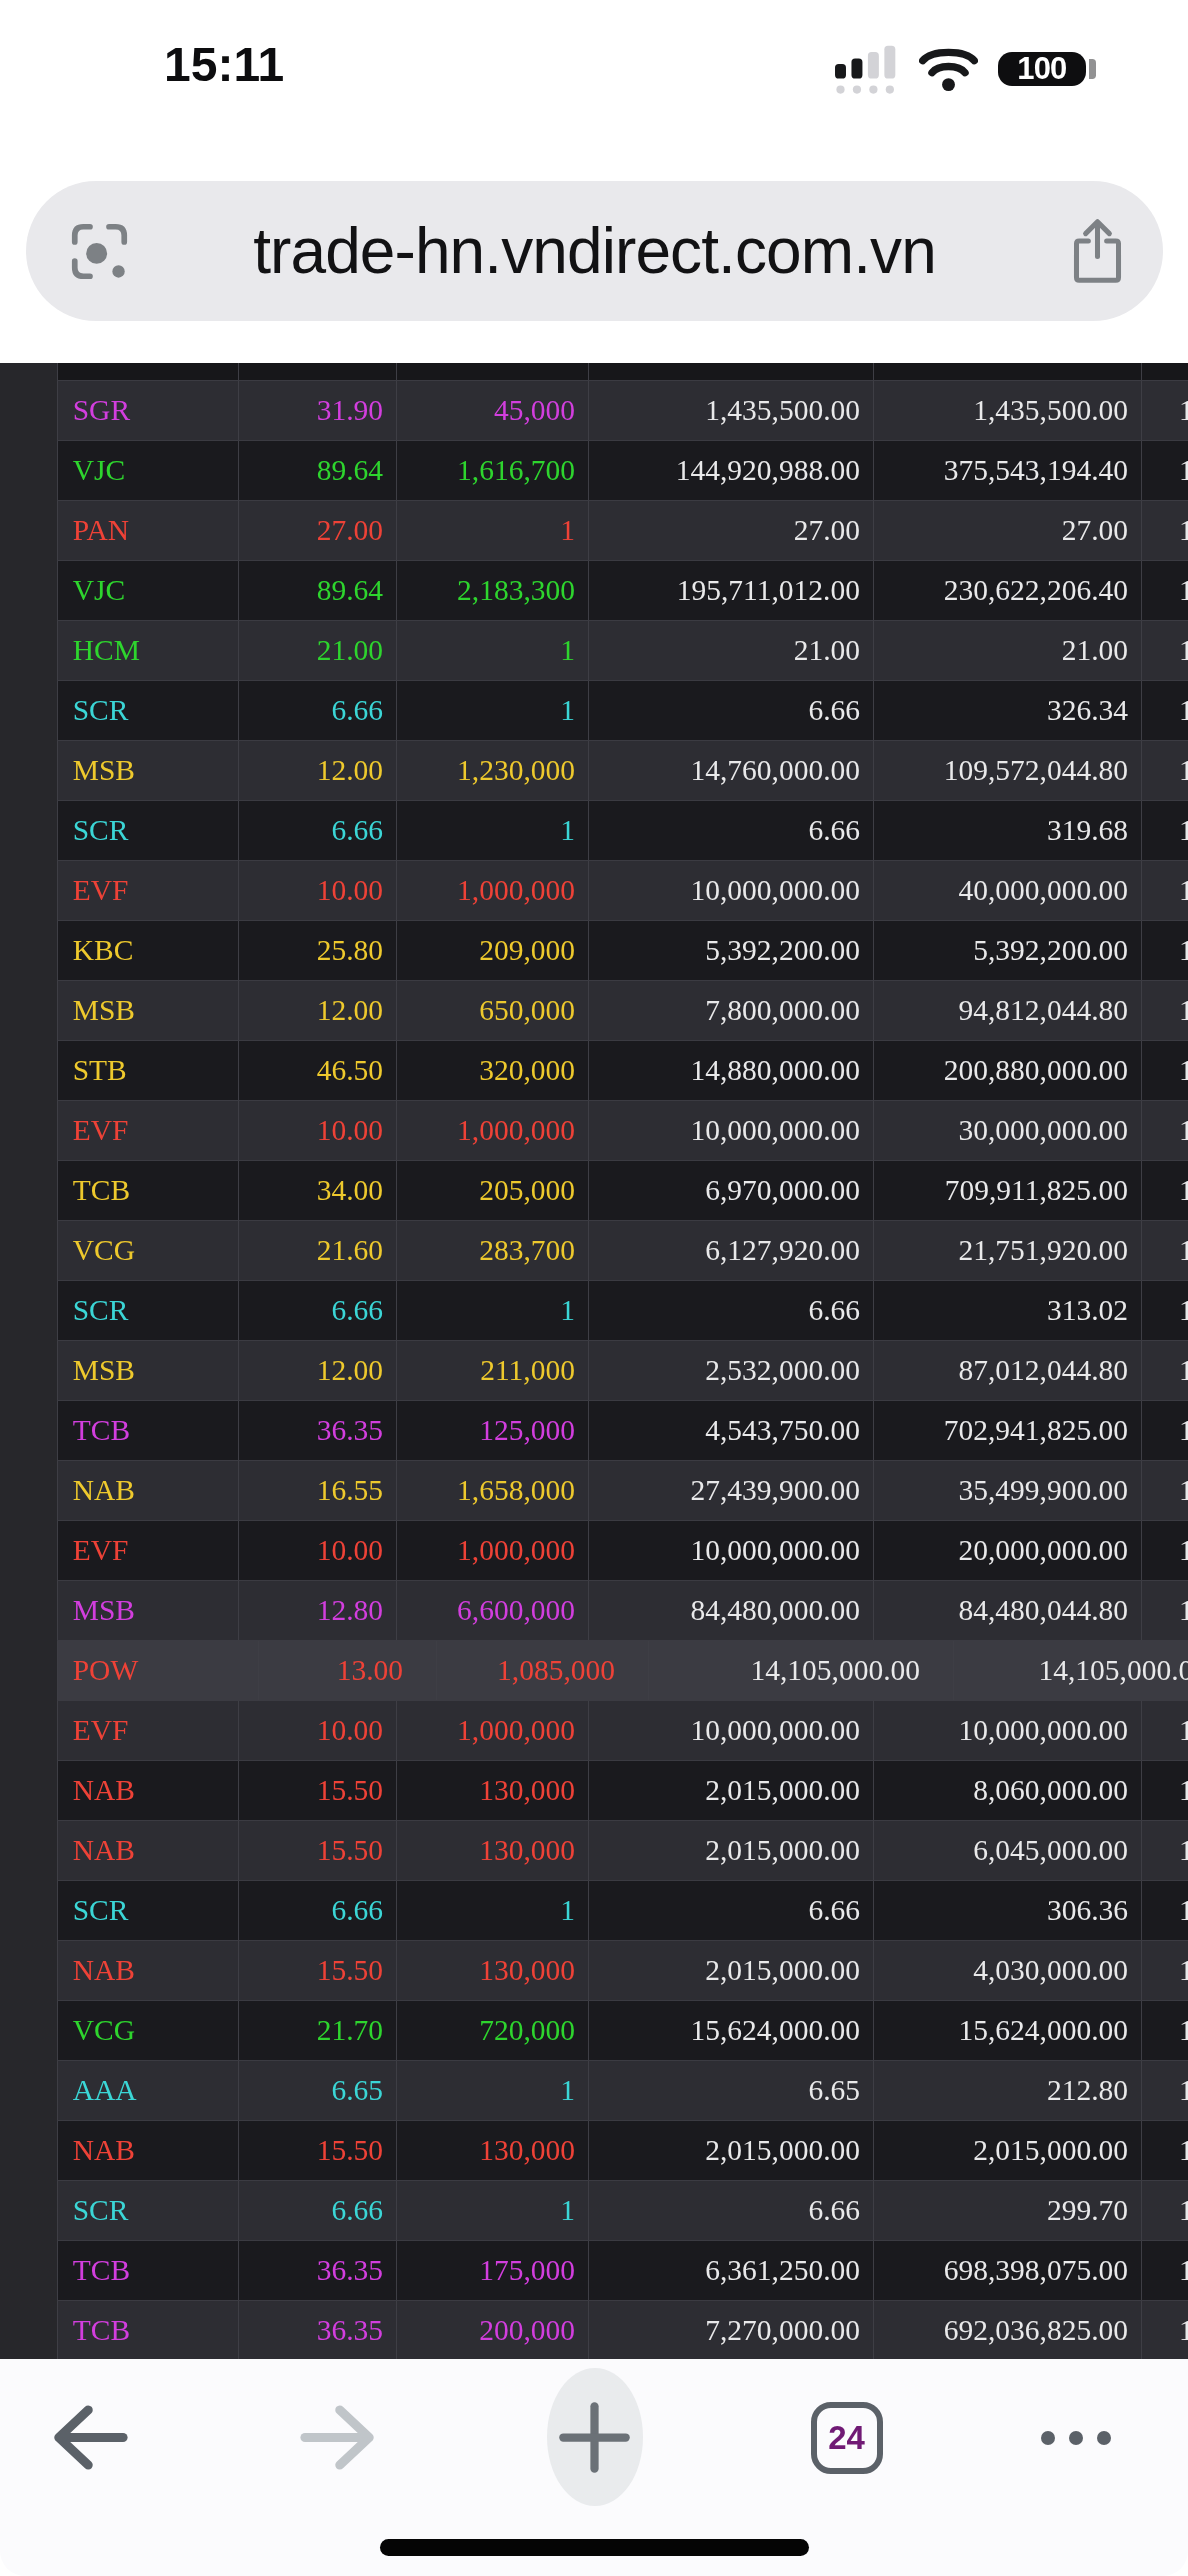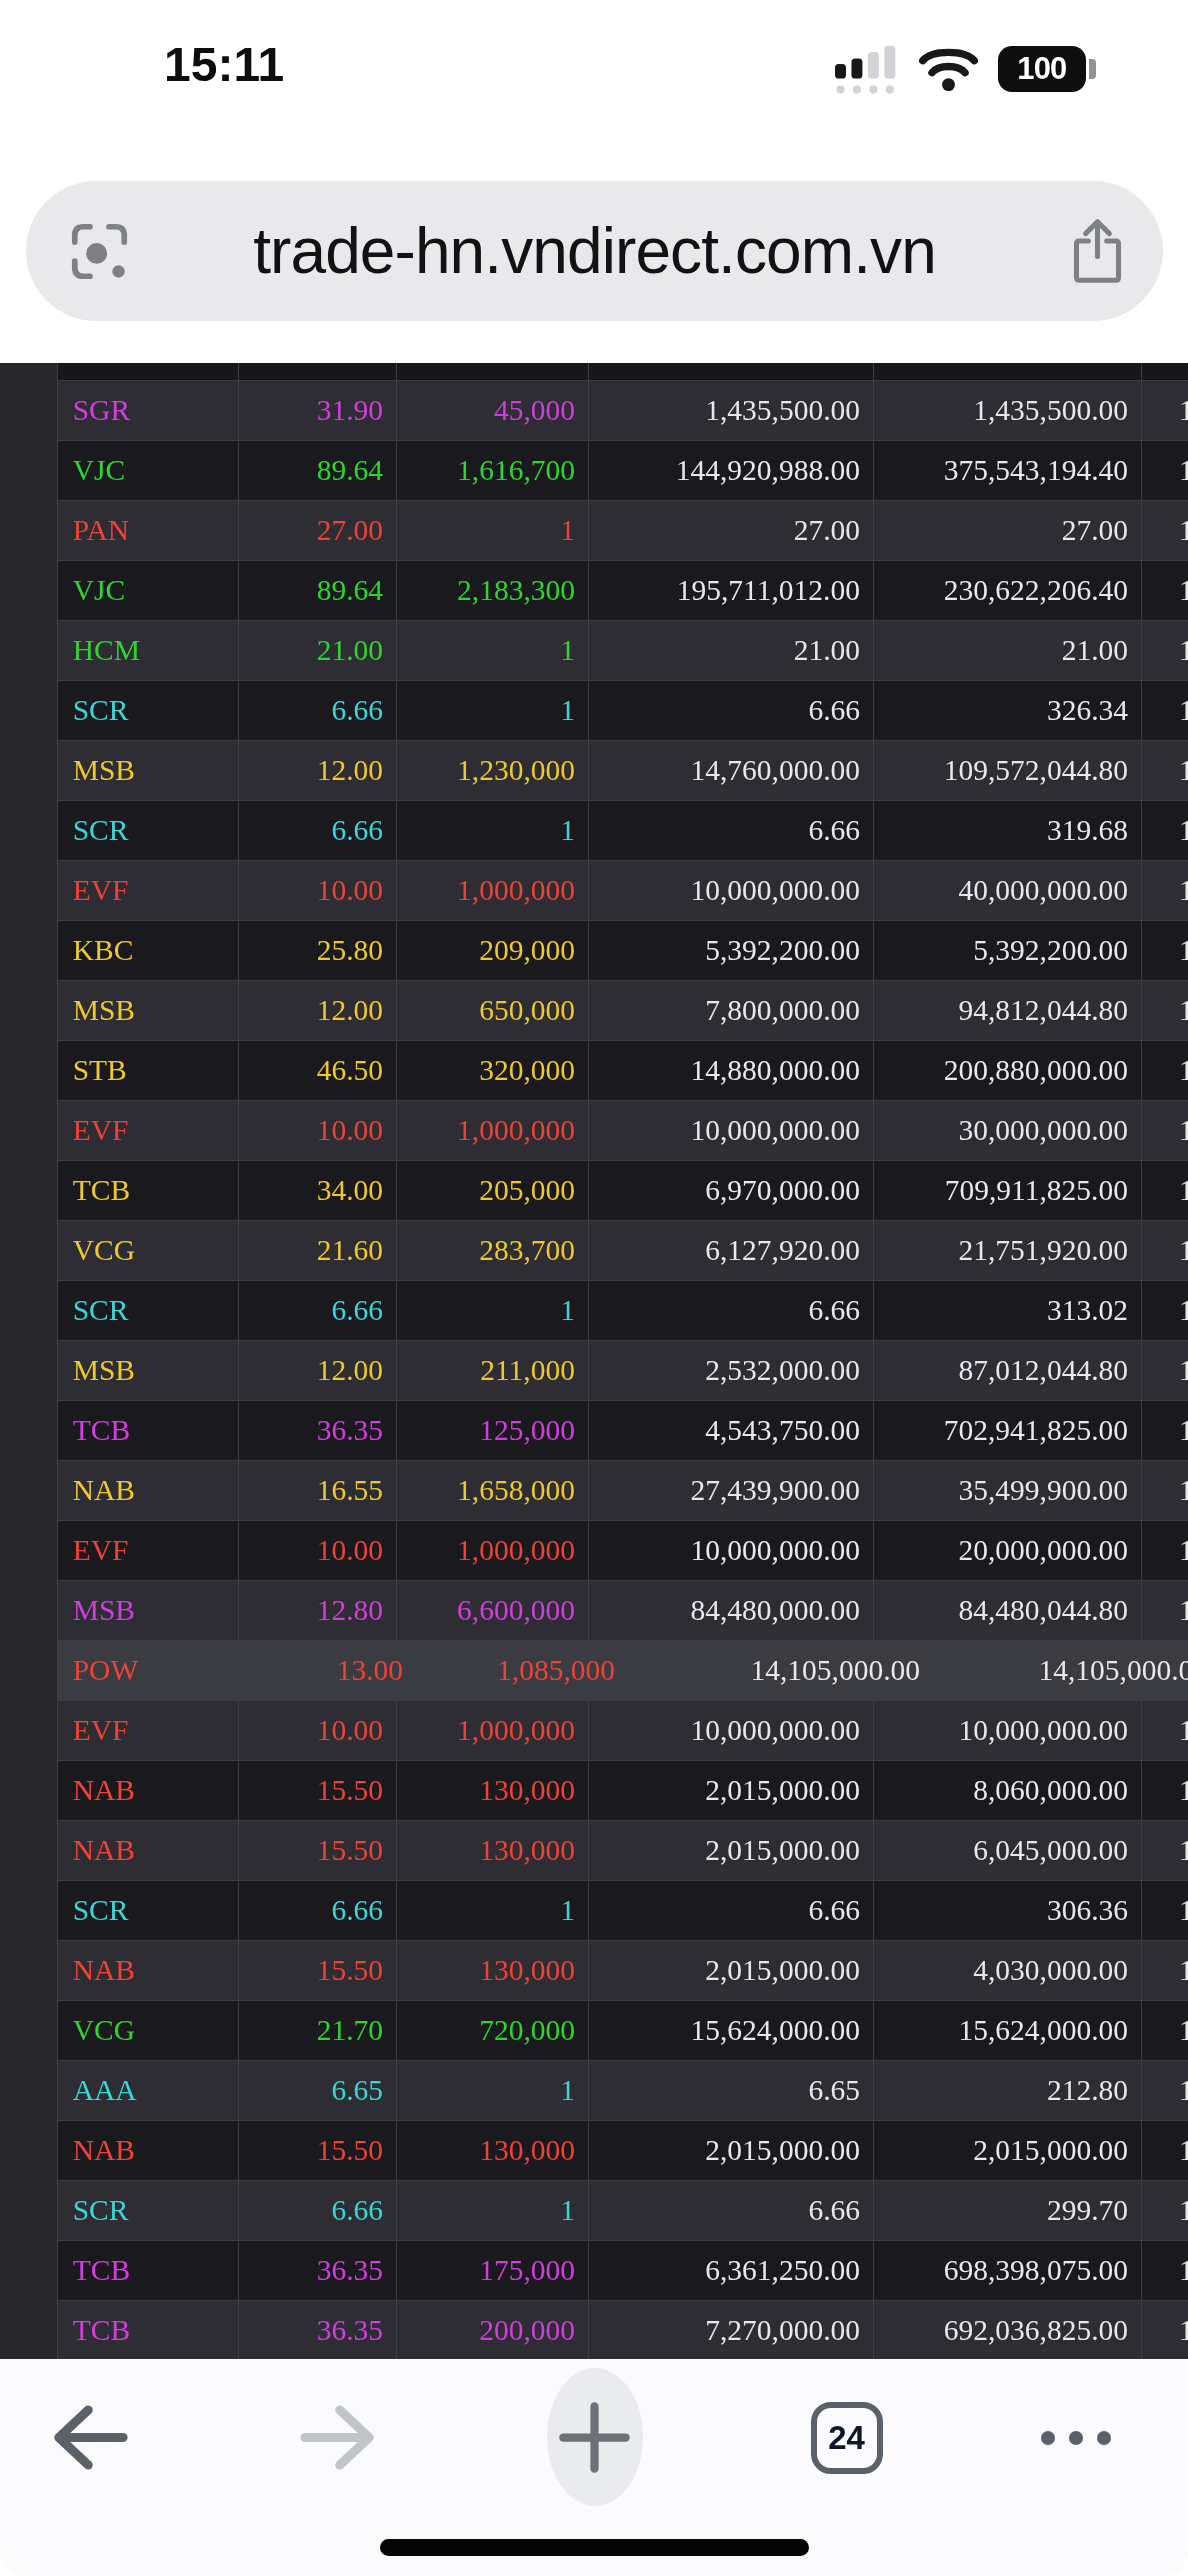--- a/index.html
+++ b/index.html
@@ -4,21 +4,21 @@
 <style>
   html,body{margin:0;padding:0;background:#fff;}
   .screen{position:relative;width:1188px;height:2576px;overflow:hidden;background:#ffffff;
           font-family:"Liberation Sans", sans-serif;border-radius:25px;}
 
   
   .status-bar{position:absolute;top:0;left:0;width:1188px;height:129px;background:#ffffff;}
   .status-time{position:absolute;left:164px;top:37px;font-size:48px;font-weight:700;color:#0d0d0f;letter-spacing:0px;}
   .status-icons{position:absolute;right:92px;top:41px;display:flex;align-items:center;gap:20px;height:55px;}
   .battery{display:flex;align-items:center;}
-  .battery-body{width:88px;height:46px;border-radius:14px;background:#0e0e10;display:flex;align-items:center;justify-content:center;}
+  .battery-body{width:88px;height:34px;border-radius:14px;background:#0e0e10;display:flex;align-items:center;justify-content:center;}
   .battery-body span{color:#fff;font-size:31px;font-weight:700;letter-spacing:-0.9px;}
   .battery-nub{width:7.4px;height:20px;border-radius:0 3.7px 3.7px 0;background:#0e0e10;opacity:.45;margin-left:2.8px;}
 
   
   .url-pill{position:absolute;left:26px;top:181px;width:1137px;height:140px;border-radius:70px;
             background:#e9e9ec;display:flex;align-items:center;}
   .lens-wrap{position:absolute;left:44px;top:41px;width:59px;height:59px;}
   .url-text{width:100%;text-align:center;font-size:64px;color:#121214;letter-spacing:-0.9px;}
   .share-wrap{position:absolute;right:39px;top:35px;width:53px;height:70px;}
 
@@ -44,21 +44,21 @@
   .tb-btn{position:absolute;top:0;width:147px;height:157px;display:flex;align-items:center;justify-content:center;background:none;border:none;padding:0;}
   .tb-back{left:16.6px;}
   .tb-fwd{left:264px;}
   .tb-new{left:521px;}
   .tb-tabs{left:773px;}
   .tb-menu{left:1002px;}
   .plus-oval{position:absolute;left:26px;top:9.2px;width:96px;height:138px;border-radius:48px/69px;background:#e9ebed;}
   .plus-svg{position:relative;}
   .tab-box{width:72px;height:72px;box-sizing:border-box;border:6.4px solid #5b6168;border-radius:20px;
            display:flex;align-items:center;justify-content:center;}
-  .tab-box span{font-size:33px;font-weight:700;color:#0f172a;}
+  .tab-box span{font-size:33px;font-weight:700;color:#701a75;}
   .menu-dots{display:flex;gap:14px;}
   .menu-dots i{width:14px;height:14px;border-radius:50%;background:#5b6168;}
   .home-indicator{position:absolute;left:380px;top:2539px;width:429px;height:16.6px;border-radius:9.2px;background:#050505;}
 </style>
 </head>
 <body>
 
 <div class="screen">
 
   <div class="status-bar">

